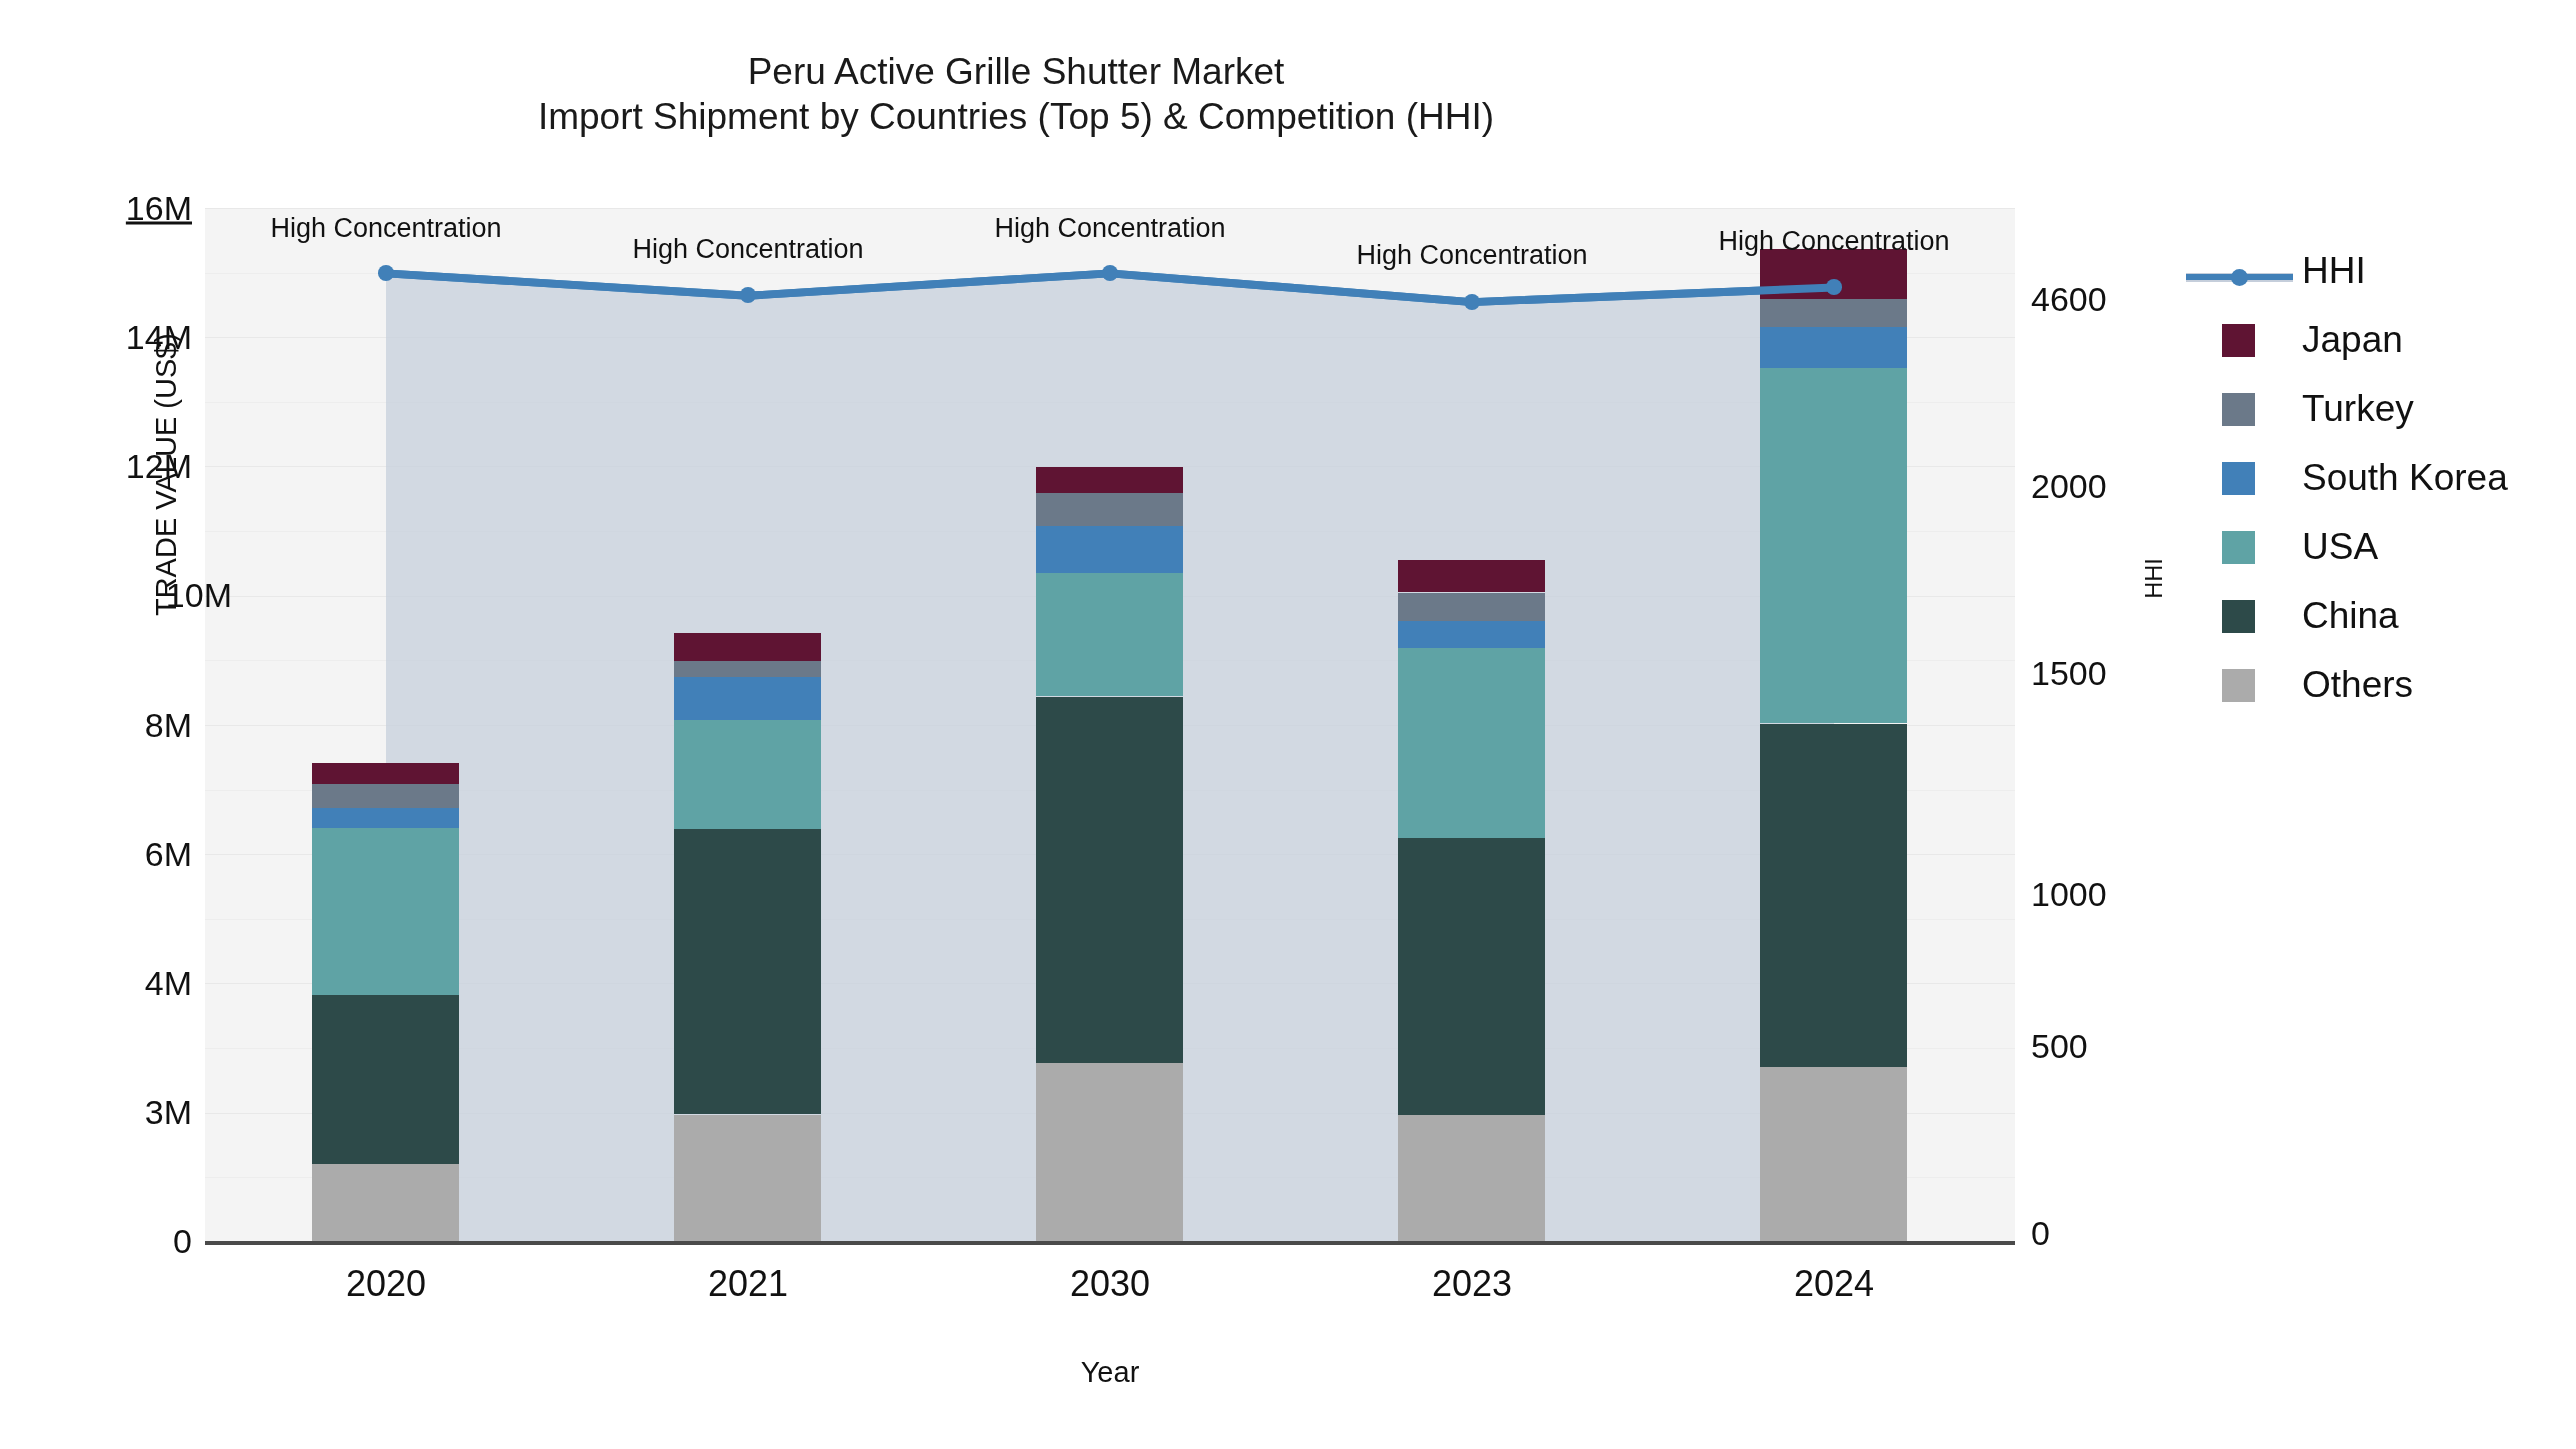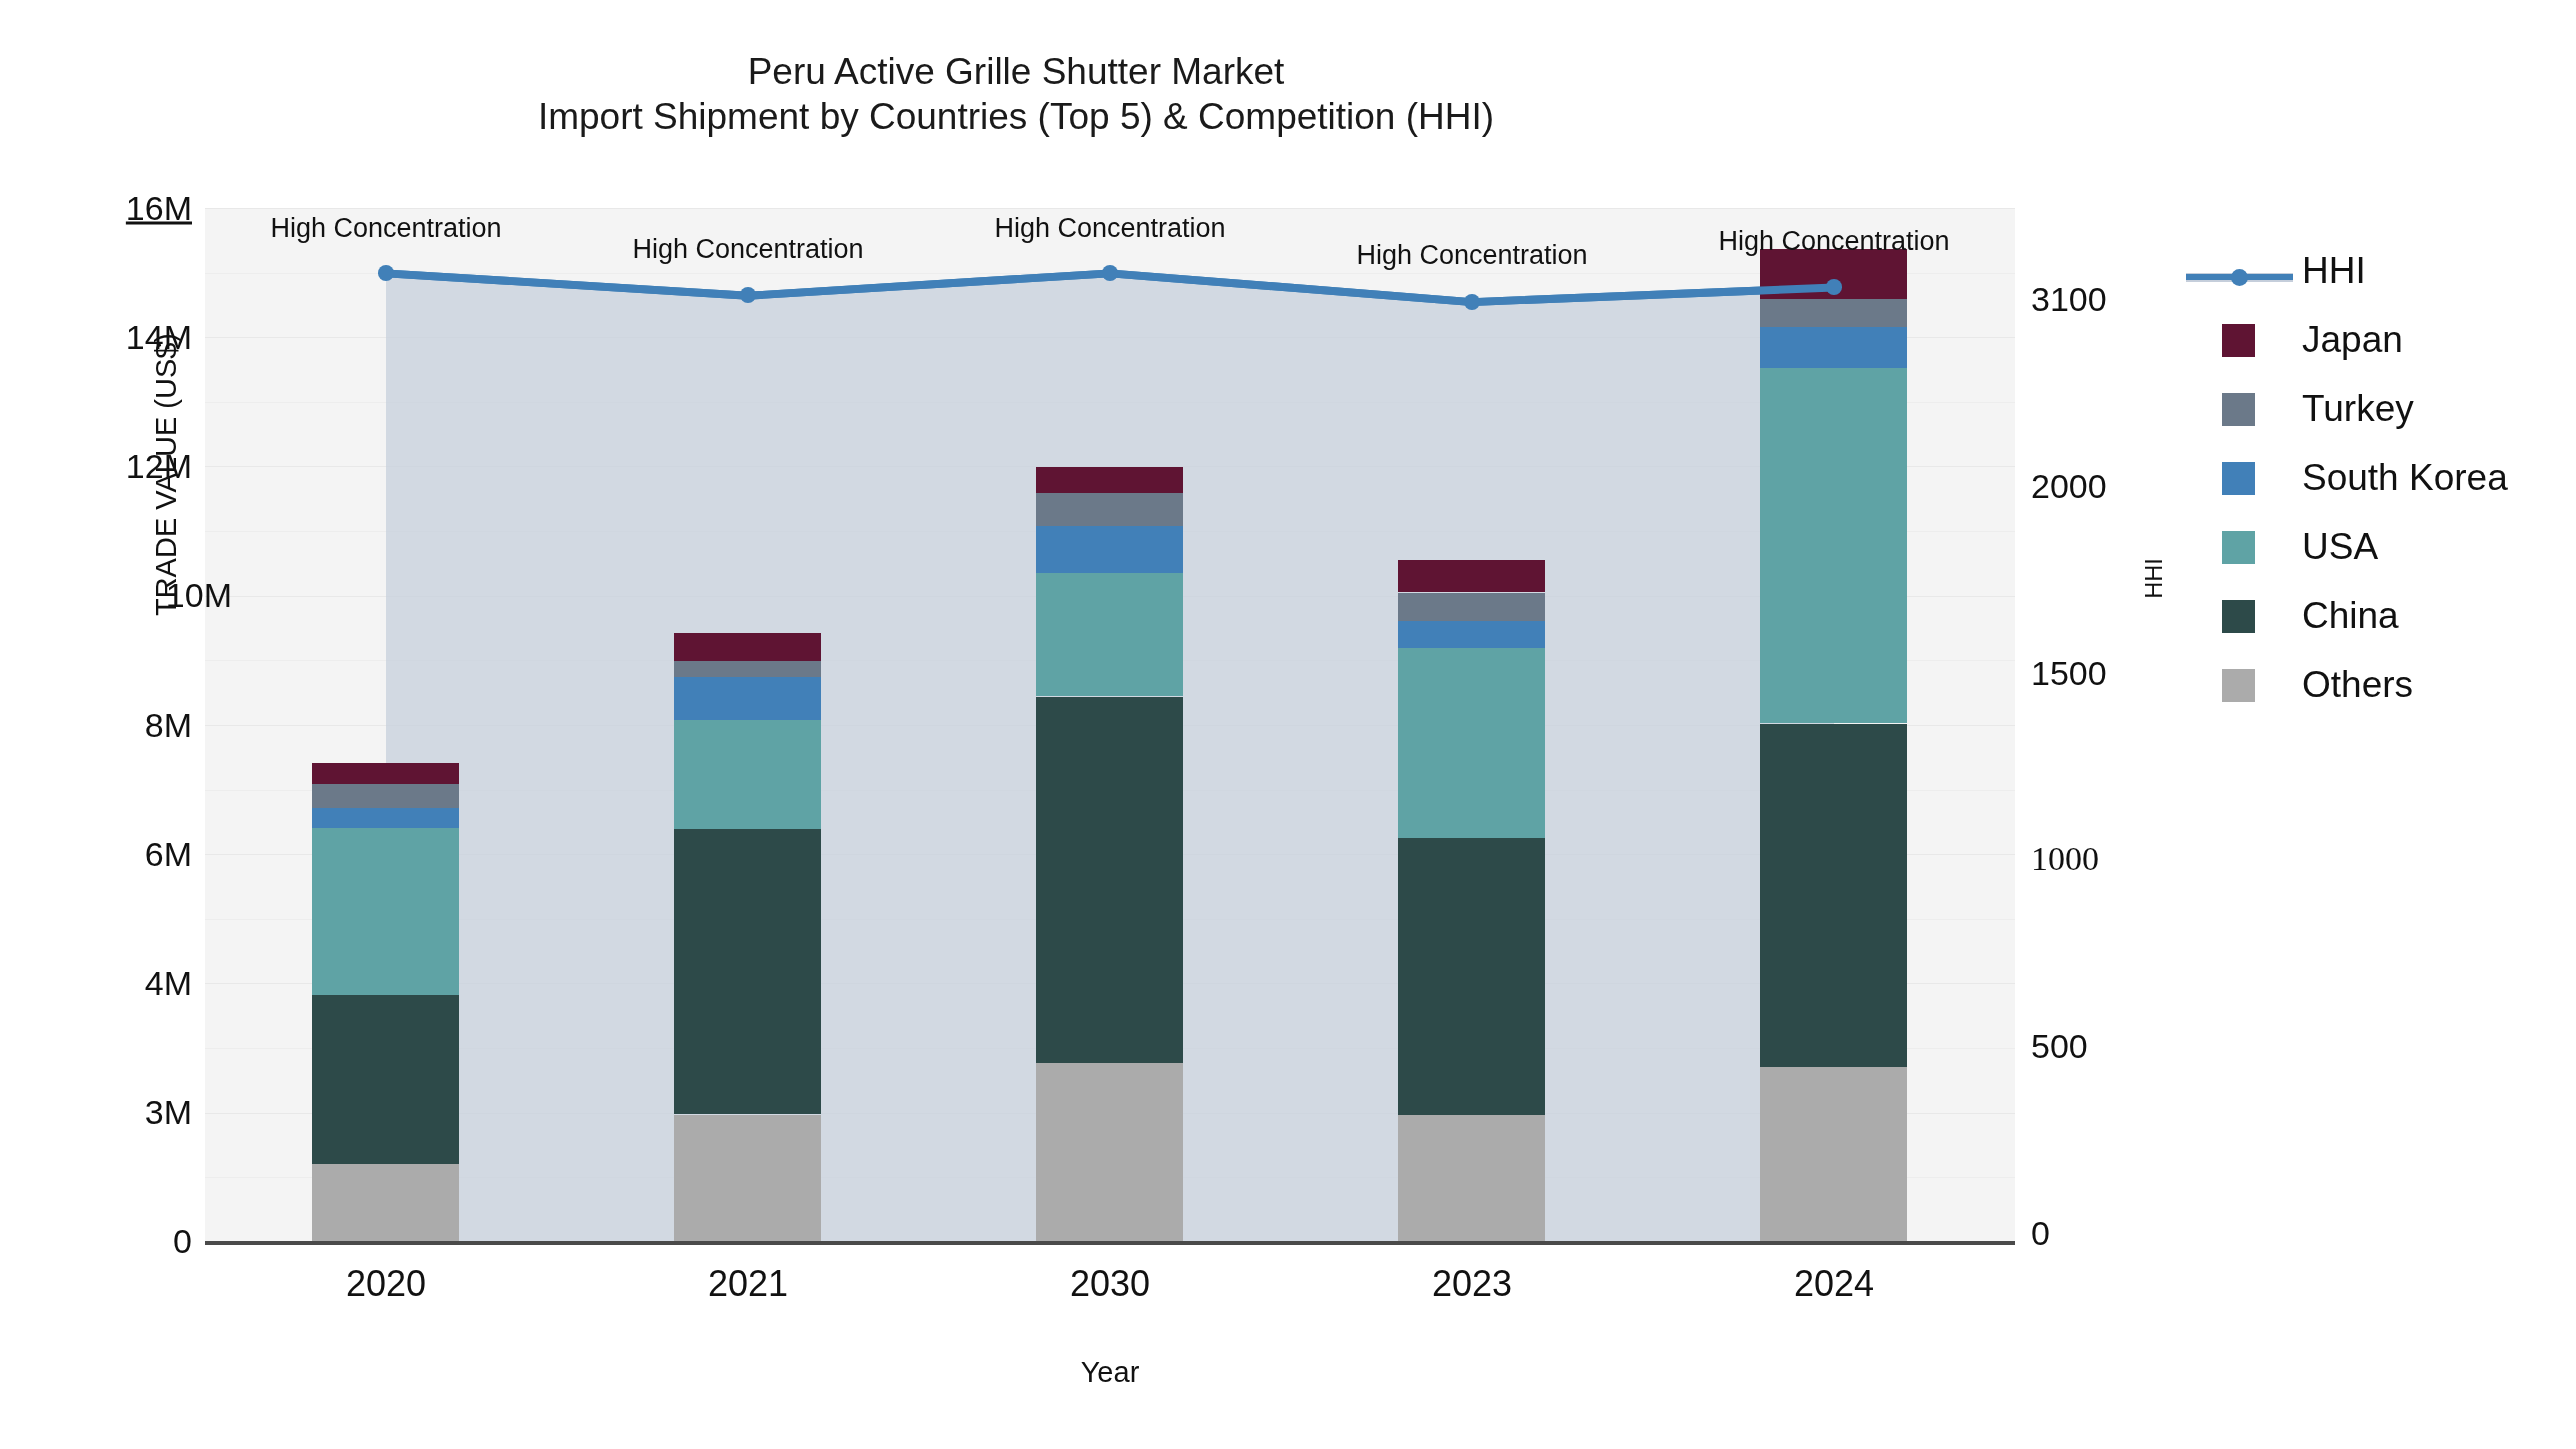--- a/index.html
+++ b/index.html
@@ -164,24 +164,24 @@
       <div class="ytick-l" style="top: 854px;">6M</div>
       <div class="ytick-l" style="top: 725px;">8M</div>
       <div class="ytick-l" style="top: 595px; padding-left: 40px;">10M</div>
       <div class="ytick-l" style="top: 466px;">12M</div>
       <div class="ytick-l" style="top: 337px;">14M</div>
       <div class="ytick-l" style="top: 208px; text-decoration: underline;">16M</div>
     </div>
   <div id="ylabels-right">
       <div class="ytick-r" style="top: 1233px;">0</div>
       <div class="ytick-r" style="top: 1046px;">500</div>
-      <div class="ytick-r" style="top: 859px; font-family: Liberation Serif, serif;">1000</div>
+      <div class="ytick-r" style="top: 894px;">1000</div>
       <div class="ytick-r" style="top: 673px;">1500</div>
       <div class="ytick-r" style="top: 486px;">2000</div>
-      <div class="ytick-r" style="top: 299px;">3100</div>
+      <div class="ytick-r" style="top: 299px;">4600</div>
     </div>
   <div id="xlabels">
       <div class="xtick" style="left: 386px;">2020</div>
       <div class="xtick" style="left: 748px;">2021</div>
       <div class="xtick" style="left: 1110px;">2030</div>
       <div class="xtick" style="left: 1472px;">2023</div>
       <div class="xtick" style="left: 1834px;">2024</div>
     </div>
 
   <div class="ylabel-left">TRADE VALUE (US$)</div>

